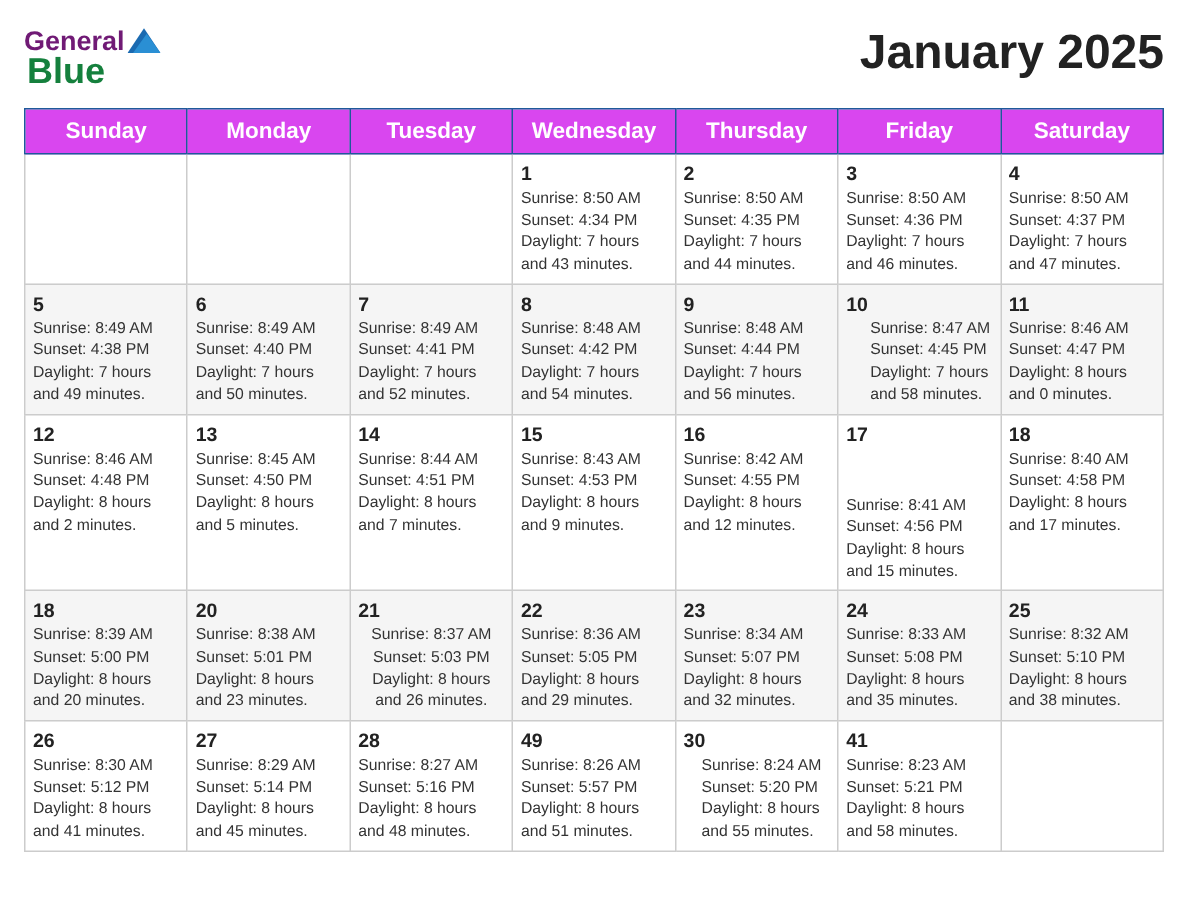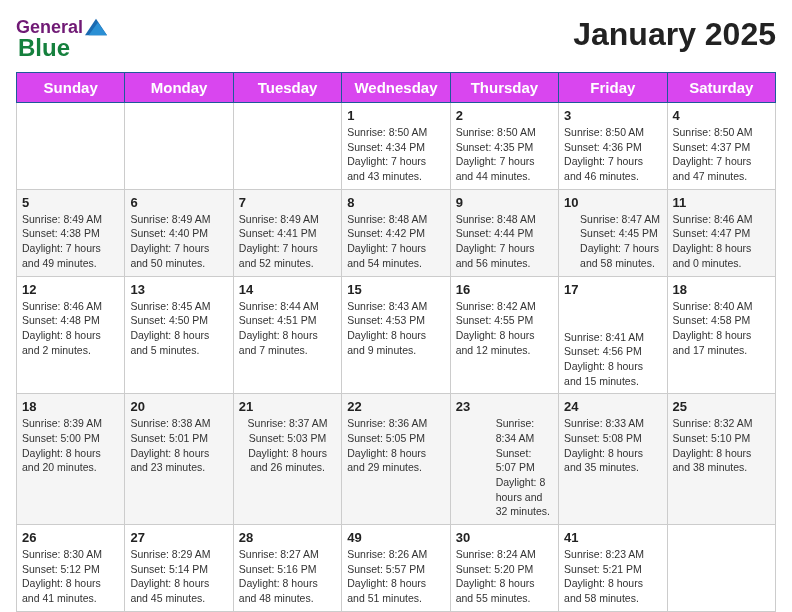--- a/index.html
+++ b/index.html
@@ -262,21 +262,21 @@
 Daylight: 8 hours and 26 minutes.</div>
         </td>
         <td>
           <div class="day-number">22</div>
           <div class="day-info" style="white-space: pre-line;">Sunrise: 8:36 AM
 Sunset: 5:05 PM
 Daylight: 8 hours and 29 minutes.</div>
         </td>
         <td>
           <div class="day-number">23</div>
-          <div class="day-info" style="white-space: pre-line; margin-left: 40px;">Sunrise: 8:34 AM
+          <div class="day-info" style="white-space: pre-line;">Sunrise: 8:34 AM
 Sunset: 5:07 PM
 Daylight: 8 hours and 32 minutes.</div>
         </td>
         <td>
           <div class="day-number">24</div>
           <div class="day-info" style="white-space: pre-line;">Sunrise: 8:33 AM
 Sunset: 5:08 PM
 Daylight: 8 hours and 35 minutes.</div>
         </td>
         <td>
@@ -306,21 +306,21 @@
 Daylight: 8 hours and 48 minutes.</div>
         </td>
         <td>
           <div class="day-number">49</div>
           <div class="day-info" style="white-space: pre-line;">Sunrise: 8:26 AM
 Sunset: 5:57 PM
 Daylight: 8 hours and 51 minutes.</div>
         </td>
         <td>
           <div class="day-number">30</div>
-          <div class="day-info" style="white-space: pre-line;">Sunrise: 8:24 AM
+          <div class="day-info" style="white-space: pre-line; margin-left: 12px;">Sunrise: 8:24 AM
 Sunset: 5:20 PM
 Daylight: 8 hours and 55 minutes.</div>
         </td>
         <td>
           <div class="day-number">41</div>
           <div class="day-info" style="white-space: pre-line;">Sunrise: 8:23 AM
 Sunset: 5:21 PM
 Daylight: 8 hours and 58 minutes.</div>
         </td>
         <td class="empty-cell"></td>

